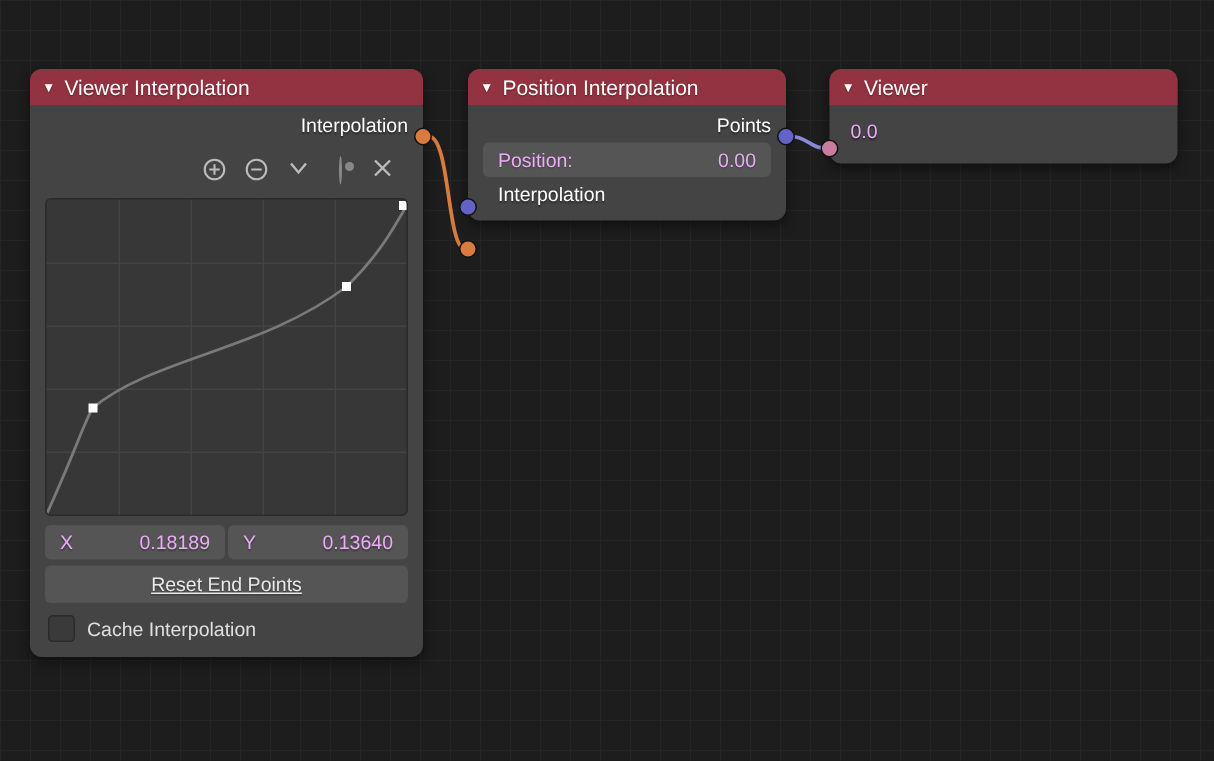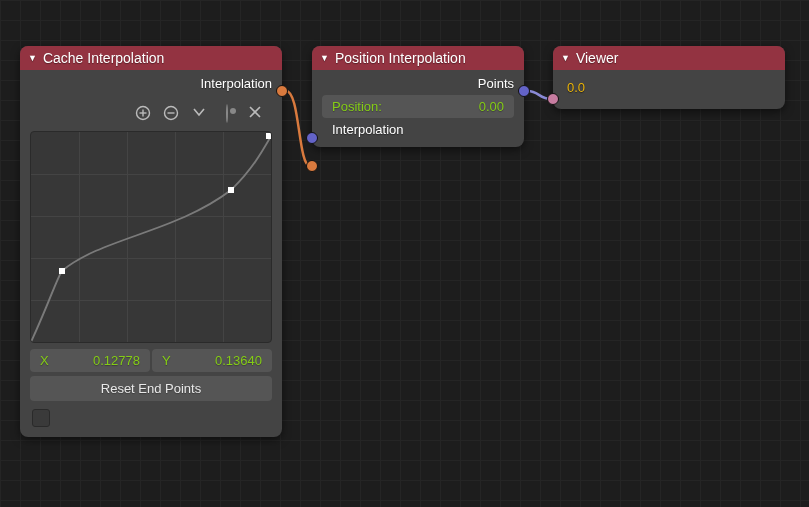--- a/index.html
+++ b/index.html
@@ -61,64 +61,65 @@
     overflow:hidden;
   }
   .grid-v,.grid-h{position:absolute;background:#444;}
   .grid-v{width:1px;top:0;bottom:0}
   .grid-h{height:1px;left:0;right:0}
   .curve-line{position:absolute;left:0;top:0;width:100%;height:100%;}
   .handle{position:absolute;width:6px;height:6px;background:#fff;}
   .field {
     background:#555555;
     border-radius:4px;
-    color:#84cc16;
+    color:#f0abfc;
     padding:4px 10px;
     display:flex;
     justify-content:space-between;
     text-shadow:0 1px 1px rgba(0,0,0,0.3);
   }
   .row2 { display:flex; gap:2px; margin-top:6px; }
   .row2 .field { flex:1; }
   .btn {
     background:#555555;
     border-radius:4px;
     text-align:center;
     padding:5px;
     margin-top:4px;
     color:#e8e8e8;
     text-shadow:0 1px 1px rgba(0,0,0,0.3);
+    text-decoration:underline;
   }
   .check-row { display:flex; align-items:center; gap:8px; padding:8px 2px 0 2px; }
   .checkbox {
     width:18px;height:18px;border-radius:3px;
     background:#3a3a3a;border:1px solid #2a2a2a;
   }
   .viewer-body { padding:10px 14px 14px 14px; }
-  .viewer-val { color:#eab308; text-shadow:0 1px 1px rgba(0,0,0,0.5); }
+  .viewer-val { color:#f0abfc; text-shadow:0 1px 1px rgba(0,0,0,0.5); }
 
   
   #curveNode { left:20px; top:46px; width:262px; }
   #evalNode  { left:312px; top:46px; width:212px; }
   #viewNode  { left:553px; top:46px; width:232px; }
 </style>
 </head>
 <body>
 
 <svg class="wires">
 
   <path d="M286 91 C300 91 298 166 310 166" stroke="#d97a3e" stroke-width="2.5" fill="none"></path>
 
   <path d="M528 91 C538 91 540 99 551 99" stroke="#8a8ad6" stroke-width="2.5" fill="none"></path>
 </svg>
 
 <div id="curveNode" class="node">
   <div class="node-header">
     <span class="tri">▼</span>
-    <span>Cache Interpolation</span>
+    <span>Viewer Interpolation</span>
   </div>
   <div class="output-row">
     <span class="output-label">Interpolation</span>
   </div>
   <div class="socket sock-orange" style="right:-6px; top:39px;"></div>
 
   <div class="node-body">
     <div class="toolbar">
       <span class="ico">
         <svg width="16" height="16" viewBox="0 0 16 16">
@@ -162,34 +163,35 @@
 
       <div class="handle" style="right:-1px;top:1px;"></div>
 
       <div class="handle" style="left:12.8%;bottom:33.8%;transform:translate(-3px,3px)"></div>
       <div class="handle" style="left:83.5%;bottom:72.5%;transform:translate(-3px,3px)"></div>
     </div>
 
     <div class="row2">
       <div class="field">
         <span>X</span>
-        <span>0.12778</span>
+        <span>0.18189</span>
       </div>
       <div class="field">
         <span>Y</span>
         <span>0.13640</span>
       </div>
     </div>
 
     <div class="btn">
       <span>Reset End Points</span>
     </div>
 
     <div class="check-row">
       <div class="checkbox"></div>
+      <span>Cache Interpolation</span>
     </div>
   </div>
 </div>
 
 <div id="evalNode" class="node">
   <div class="node-header">
     <span class="tri">▼</span>
     <span>Position Interpolation</span>
   </div>
   <div class="output-row">

